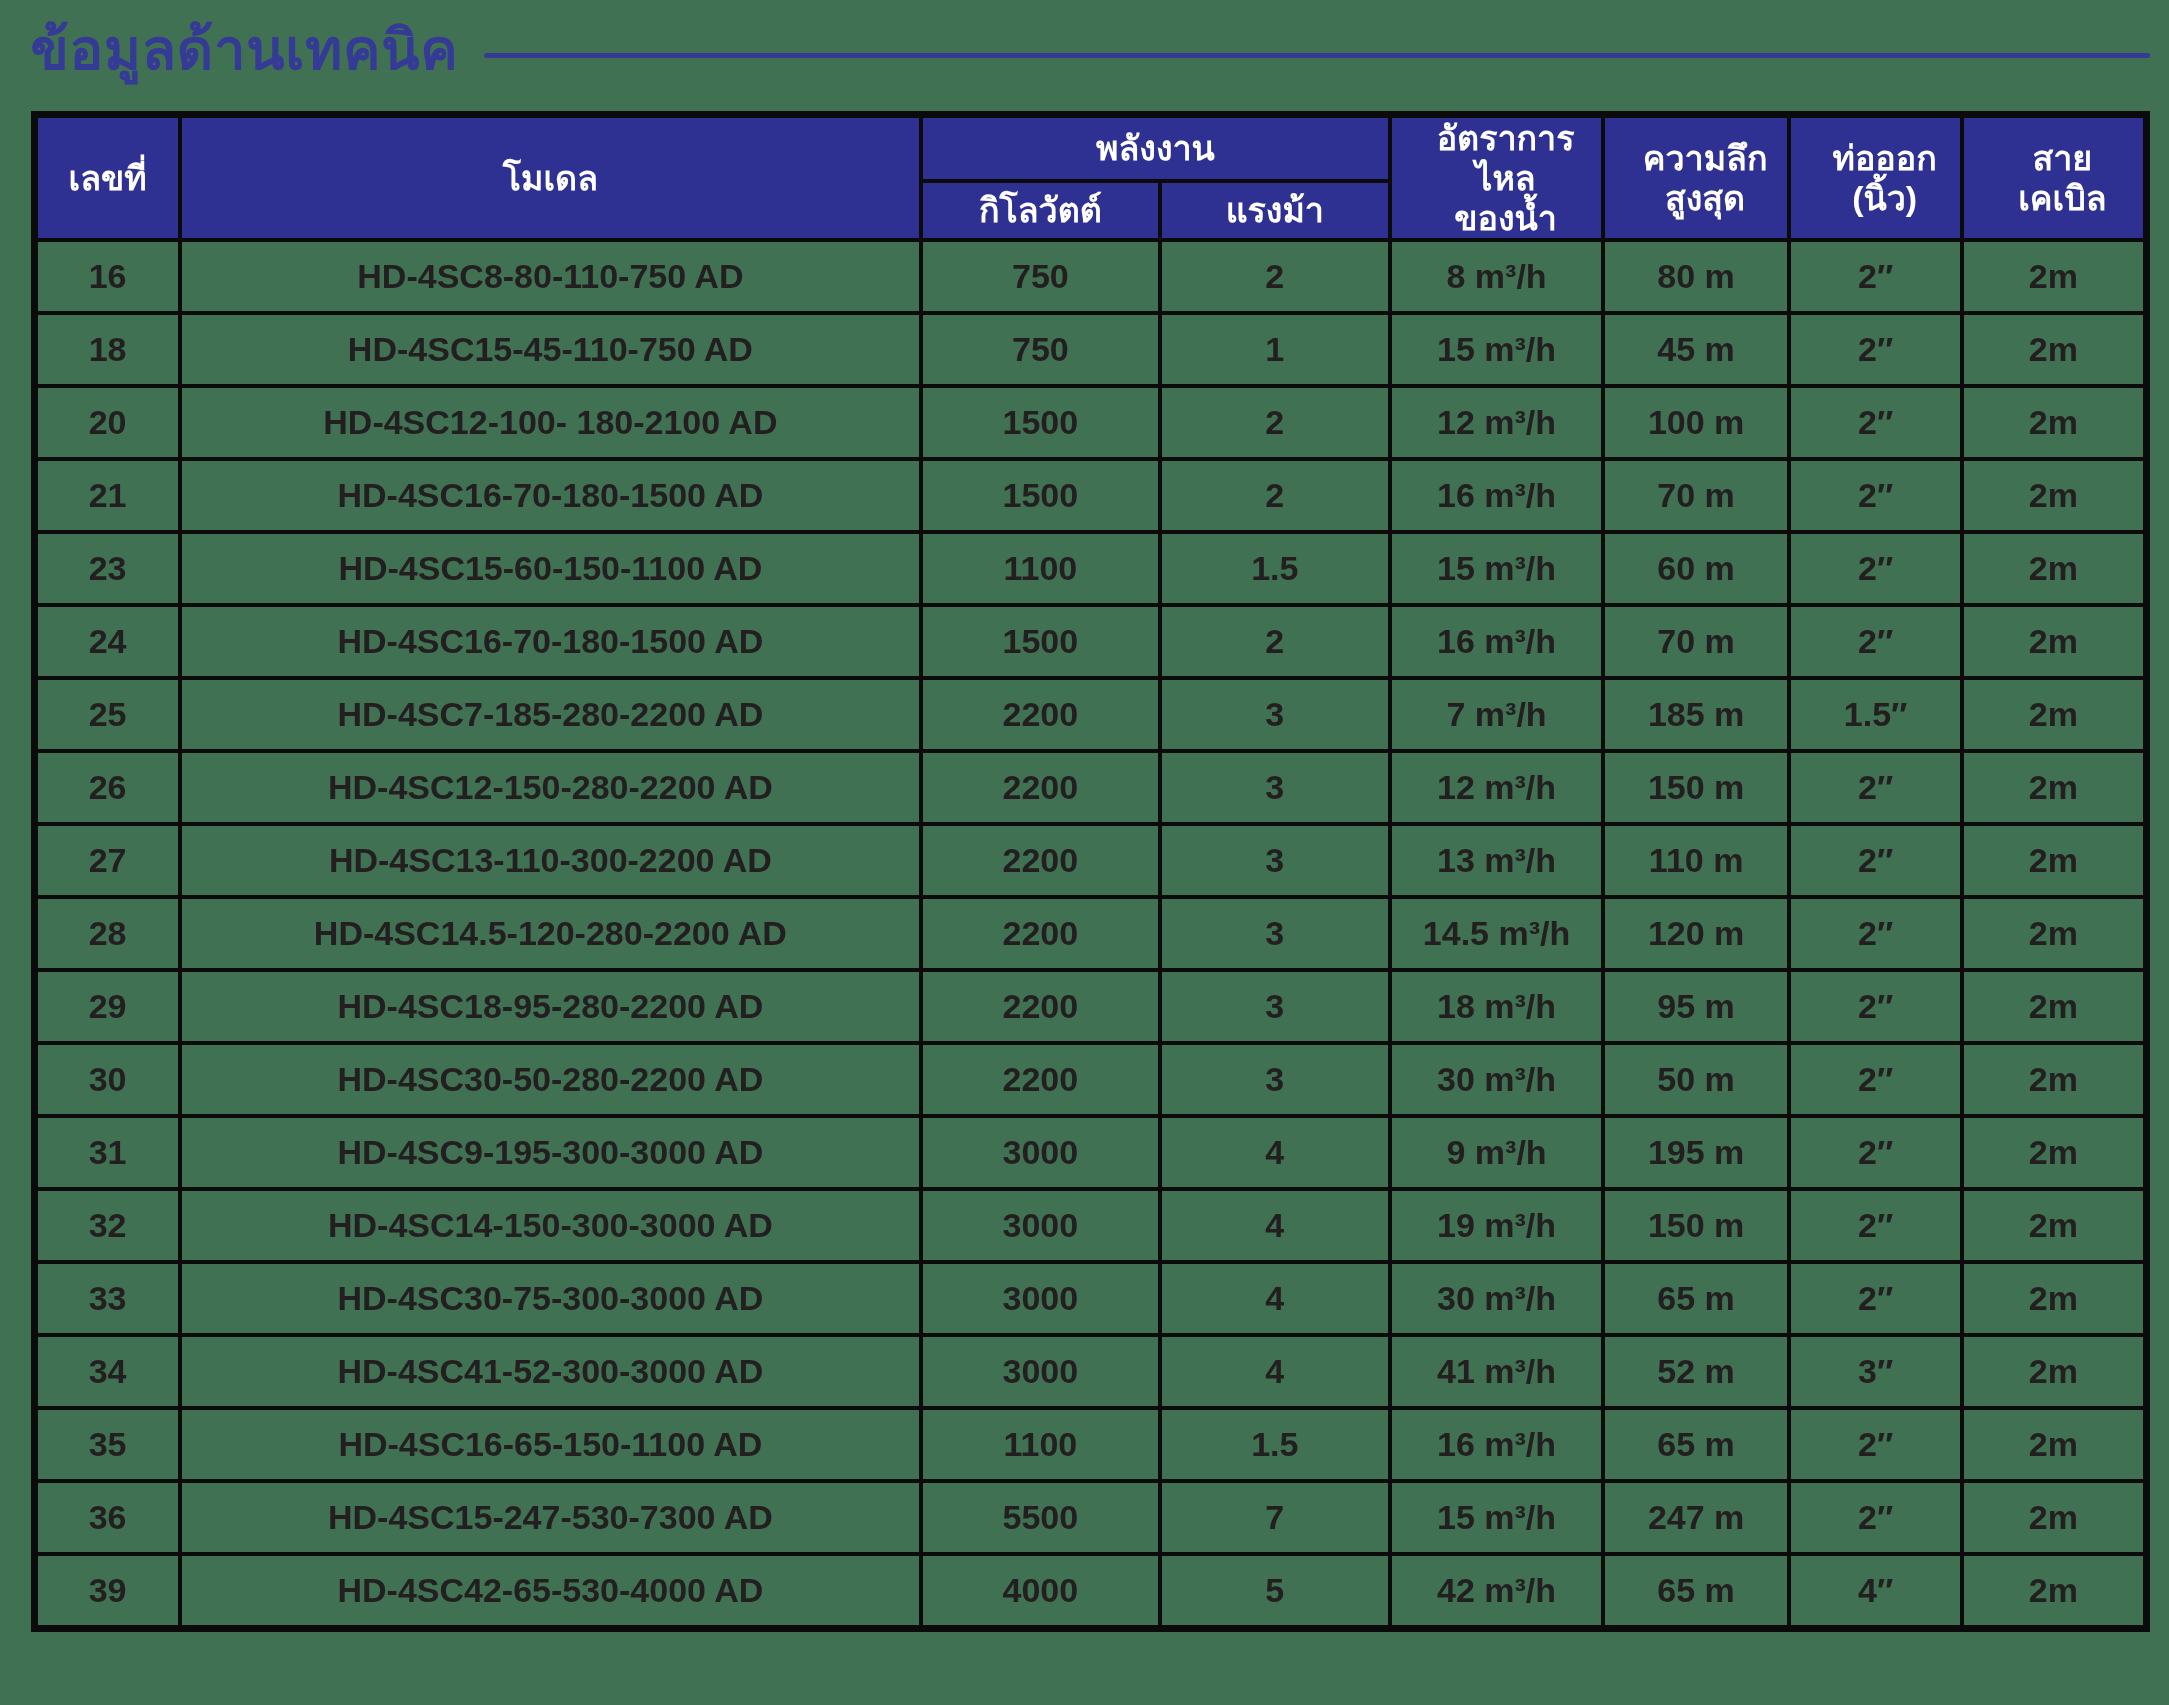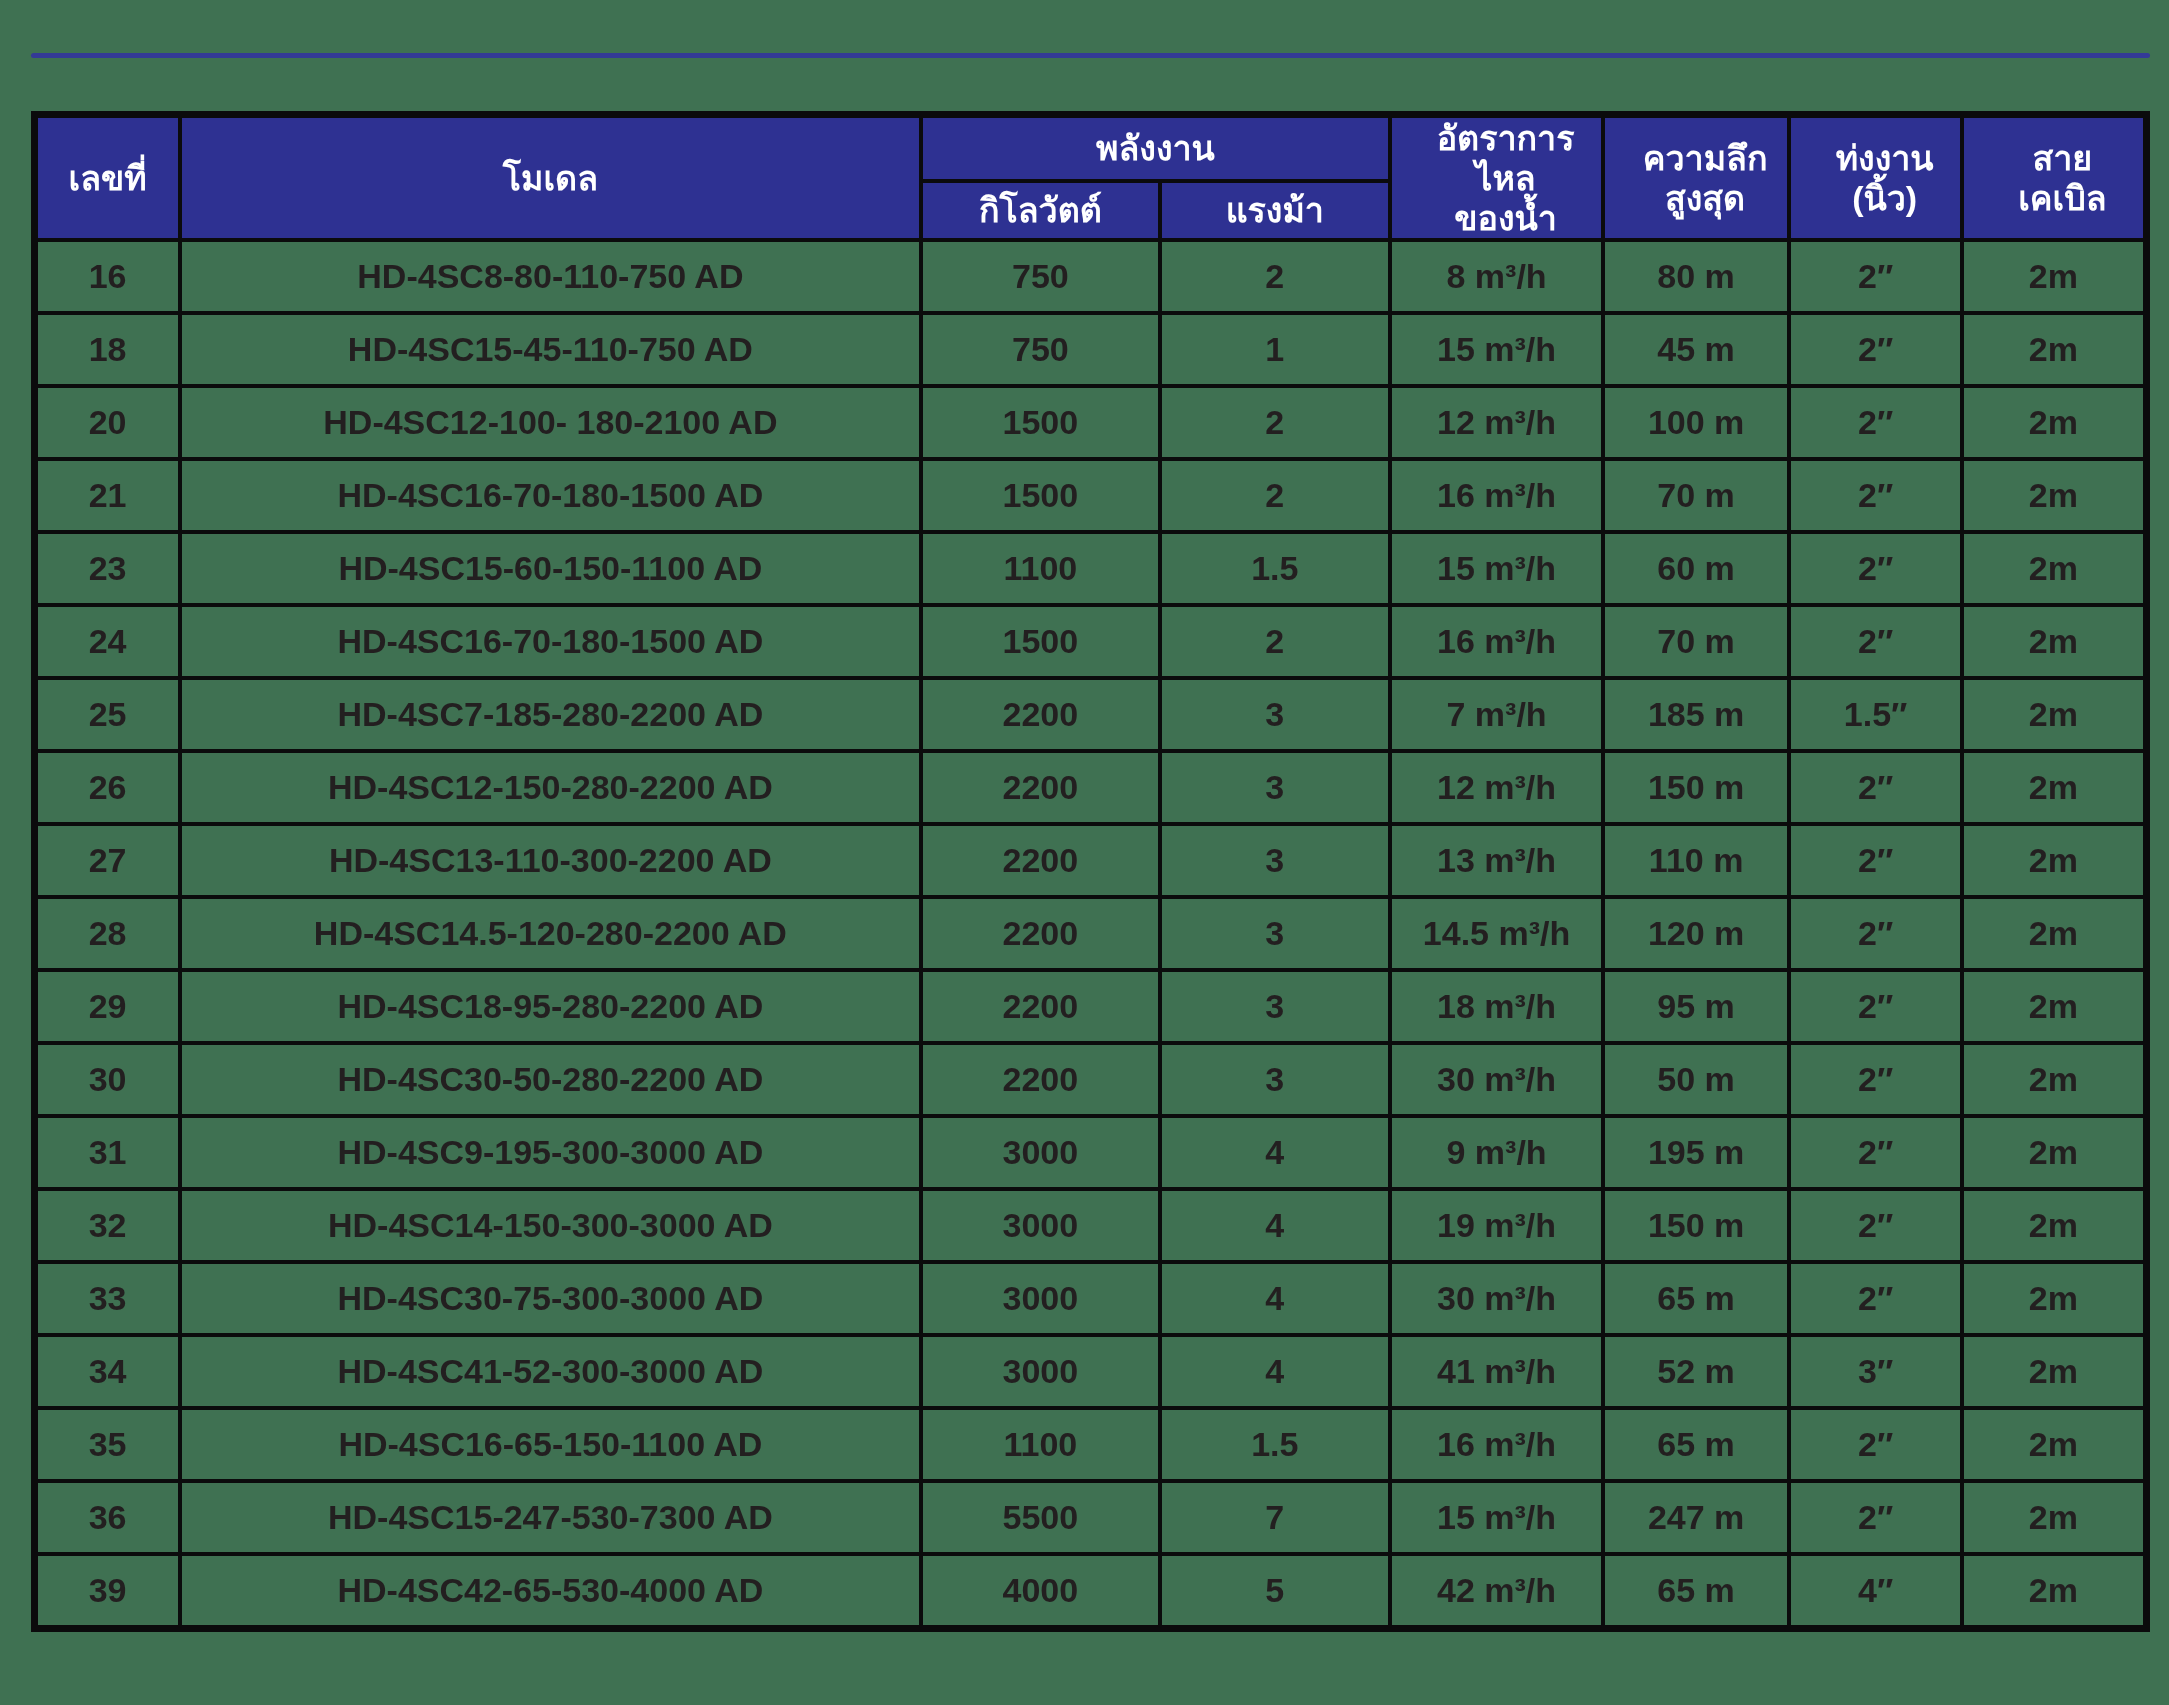--- a/index.html
+++ b/index.html
@@ -72,20 +72,21 @@
     padding-left: 127px;
   }
   .hdr-line { display: block; padding-left: 18px; }
 </style>
 </head>
 <body>
 
 <div class="page">
 
   <div class="title-row">
+    <div class="page-title">ข้อมูลด้านเทคนิค</div>
     <div class="title-rule"></div>
   </div>
 
   <table class="spec">
     <colgroup>
       <col style="width:6.9%">
       <col style="width:35.1%">
       <col style="width:11.3%">
       <col style="width:10.9%">
       <col style="width:10.1%">
@@ -100,21 +101,21 @@
         <th colspan="2">พลังงาน</th>
         <th rowspan="2">
           <span class="hdr-line">อัตราการไหล</span>
           <span class="hdr-line">ของน้ำ</span>
         </th>
         <th rowspan="2">
           <span class="hdr-line">ความลึก</span>
           <span class="hdr-line">สูงสุด</span>
         </th>
         <th rowspan="2">
-          <span class="hdr-line">ท่งงาน</span>
+          <span class="hdr-line">ท่อออก</span>
           <span class="hdr-line">(นิ้ว)</span>
         </th>
         <th rowspan="2">
           <span class="hdr-line">สาย</span>
           <span class="hdr-line">เคเบิล</span>
         </th>
       </tr>
       <tr class="header-row-bottom">
         <th>กิโลวัตต์</th>
         <th>แรงม้า</th>

